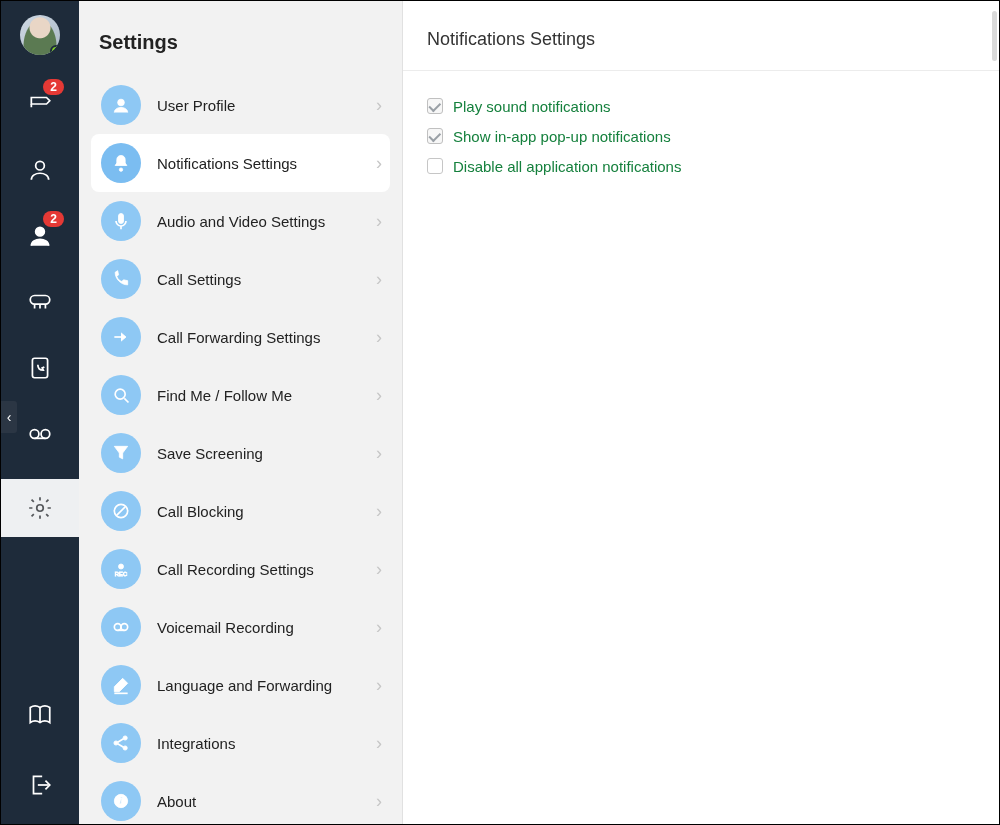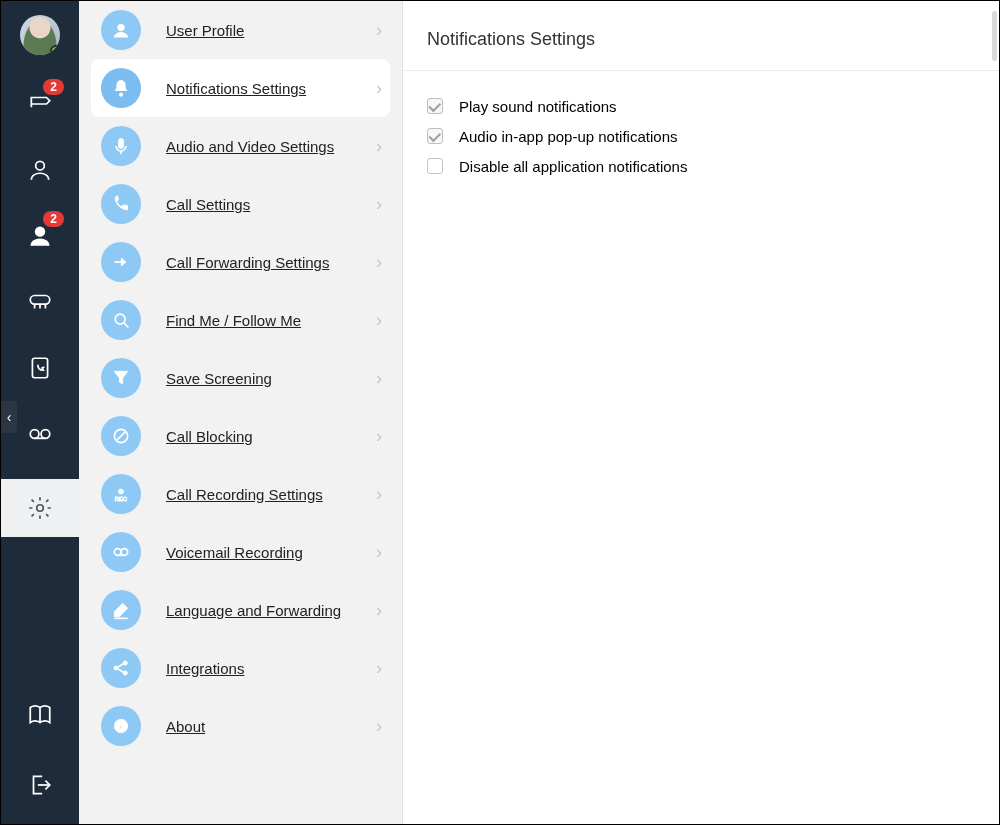--- a/index.html
+++ b/index.html
@@ -75,23 +75,23 @@
     position:relative;
     overflow-y:auto;
   }
   .settings-col::-webkit-scrollbar{width:6px;}
   .settings-col::-webkit-scrollbar-thumb{background:#cfcfcf;border-radius:3px;}
   .settings-title{
     font-size:20px; font-weight:700; padding:30px 20px 22px 20px;
   }
   .settings-list{ display:flex; flex-direction:column; gap:0; padding:0 12px 20px 12px;}
   .s-item{
-    display:flex; align-items:center; gap:25px;
+    display:flex; align-items:center; gap:16px;
     padding:10px 10px; border-radius:8px; cursor:pointer;
-    position:relative; height:58px;text-decoration:underline;
+    position:relative; height:58px;
   }
   .s-item .icon-circ{
     width:40px; height:40px; border-radius:50%; background:#8ec8f4;
     display:flex; align-items:center; justify-content:center; flex:0 0 40px;
   }
   .s-item .icon-circ svg{ width:20px; height:20px; fill:#fff; stroke:#fff; }
   .s-item .label{ font-size:15px; color:#222; }
   .s-item .chev{
     position:absolute; right:8px; top:50%; transform:translateY(-50%);
     color:#c6c6c6; font-size:18px;
@@ -105,22 +105,22 @@
     background:#fff;
   }
   .content-header{
     padding:28px 24px 20px 24px; font-size:18px; color:#333;
     border-bottom:1px solid #ececec;
   }
   .content-body{
     padding:20px 24px; flex:1;
   }
   .chk-row{
-    display:flex; align-items:center; gap:16px; height:30px;
-    font-size:15px; color:#000000;
+    display:flex; align-items:center; gap:10px; height:30px;
+    font-size:15px; color:#15803d;
   }
   .chk{
     width:16px; height:16px; border:1px solid #c6c6c6; border-radius:3px;
     display:flex; align-items:center; justify-content:center; background:#fff;
   }
   .chk.checked{ background:#f7f7f7; border-color:#c0c0c0;}
   .chk.checked::after{
     content:""; width:9px; height:5px; border-left:2px solid #9aa0a6; border-bottom:2px solid #9aa0a6;
     transform:rotate(-45deg) translate(0,-1px);
   }
@@ -220,20 +220,21 @@
         <svg viewBox="0 0 24 24">
             <path d="M14 4h-8v16h8"></path>
             <path d="M10 12h10"></path>
             <path d="M17 8l4 4-4 4"></path>
           </svg>
       </div>
     </div>
   </div>
 
   <div class="settings-col">
+    <div class="settings-title">Settings</div>
     <div class="settings-list" id="settings-list">
         <div class="s-item">
           <span class="icon-circ">
             <svg viewBox="0 0 24 24">
               <circle cx="12" cy="9" r="4" fill="#fff"></circle>
               <path d="M4 21c0-4 4-6 8-6s8 2 8 6" fill="#fff"></path>
             </svg>
           </span>
           <span class="label">User Profile</span>
           <span class="chev">›</span>
@@ -366,21 +367,21 @@
 
   <div class="content">
     <div class="content-header">Notifications Settings</div>
     <div class="content-body" id="content-body">
         <div class="chk-row">
           <span class="chk checked"></span>
           <span>Play sound notifications</span>
         </div>
         <div class="chk-row">
           <span class="chk checked"></span>
-          <span>Audio in-app pop-up notifications</span>
+          <span>Show in-app pop-up notifications</span>
         </div>
         <div class="chk-row">
           <span class="chk"></span>
           <span>Disable all application notifications</span>
         </div>
       </div>
     <div class="scrollbar-right"></div>
   </div>
 </div>
 

